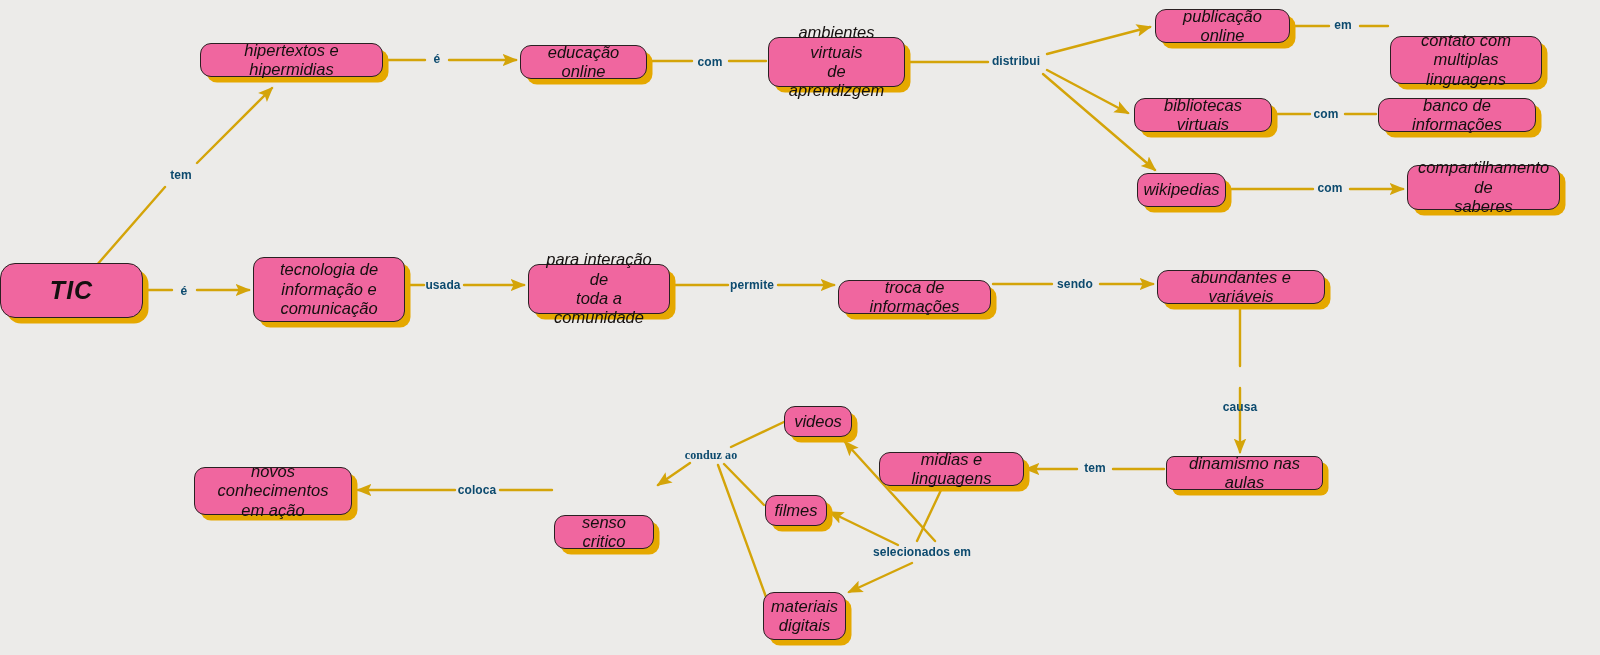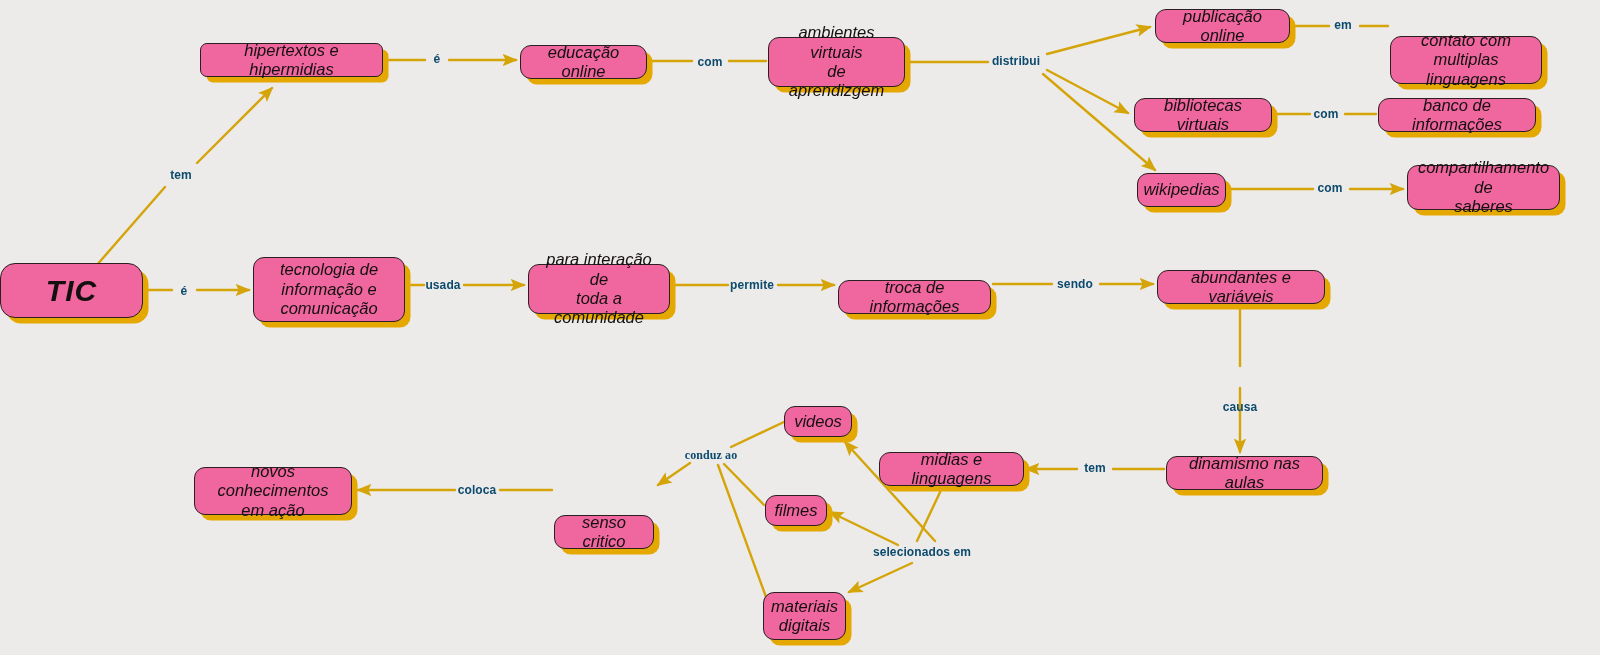--- a/index.html
+++ b/index.html
@@ -32,21 +32,21 @@
     display:flex;
     align-items:center;
     justify-content:center;
     text-align:center;
     padding:4px 10px;
     white-space:pre-line;
   }
   .node.root{
     font-style:italic;
     font-weight:bold;
-    font-size:30px;
+    font-size:25px;
     letter-spacing:1px;
     border-radius:15px;
   }
   .linklabel{
     position:absolute;
     font-size:12px;
     font-weight:bold;
     color:#0c4a6e;
     font-style:normal;
     white-space:nowrap;
@@ -102,40 +102,40 @@
         <path d="M 764,505 L 724,464" stroke="#d4a409" stroke-width="2.4" fill="none" stroke-linecap="round"></path>
         <path d="M 766,597 L 718,465" stroke="#d4a409" stroke-width="2.4" fill="none" stroke-linecap="round"></path>
         <path d="M 690,463 L 658,485" stroke="#d4a409" stroke-width="2.4" fill="none" stroke-linecap="round" marker-end="url(#arrowhead)"></path>
         <path d="M 552,490 L 500,490" stroke="#d4a409" stroke-width="2.4" fill="none" stroke-linecap="round"></path>
         <path d="M 455,490 L 358,490" stroke="#d4a409" stroke-width="2.4" fill="none" stroke-linecap="round" marker-end="url(#arrowhead)"></path>
       </g>
   </svg>
 
   <div id="nodes-layer">
       <div class="node root" style="left: 0px; top: 263px; width: 143px; height: 55px;">TIC</div>
-      <div class="node" style="left: 200px; top: 43px; width: 183px; height: 34px; border-radius: 7px;">hipertextos e hipermidias</div>
+      <div class="node" style="left: 200px; top: 43px; width: 183px; height: 34px;">hipertextos e hipermidias</div>
       <div class="node" style="left: 520px; top: 45px; width: 127px; height: 34px;">educação online</div>
       <div class="node" style="left: 768px; top: 37px; width: 137px; height: 50px;">ambientes virtuais
 de aprendizgem</div>
       <div class="node" style="left: 1155px; top: 9px; width: 135px; height: 34px;">publicação online</div>
       <div class="node" style="left: 1390px; top: 0px; width: 152px; height: 48px; margin-top: 36px;">contato com
 multiplas linguagens</div>
       <div class="node" style="left: 1134px; top: 98px; width: 138px; height: 34px;">bibliotecas virtuais</div>
       <div class="node" style="left: 1378px; top: 98px; width: 158px; height: 34px;">banco de informações</div>
       <div class="node" style="left: 1137px; top: 173px; width: 89px; height: 34px;">wikipedias</div>
       <div class="node" style="left: 1407px; top: 165px; width: 153px; height: 45px;">compartilhamento de
 saberes</div>
       <div class="node" style="left: 253px; top: 257px; width: 152px; height: 65px;">tecnologia de
 informação e
 comunicação</div>
       <div class="node" style="left: 528px; top: 264px; width: 142px; height: 50px;">para interação de
 toda a comunidade</div>
       <div class="node" style="left: 838px; top: 272px; width: 153px; height: 34px; margin-top: 8px;">troca de informações</div>
       <div class="node" style="left: 1157px; top: 270px; width: 168px; height: 34px;">abundantes e variáveis</div>
-      <div class="node" style="left: 1166px; top: 456px; width: 157px; height: 34px;">dinamismo nas aulas</div>
+      <div class="node" style="left: 1166px; top: 456px; width: 157px; height: 34px; border-radius: 8px;">dinamismo nas aulas</div>
       <div class="node" style="left: 879px; top: 452px; width: 145px; height: 34px;">midias e linguagens</div>
       <div class="node" style="left: 784px; top: 406px; width: 68px; height: 31px;">videos</div>
       <div class="node" style="left: 765px; top: 495px; width: 62px; height: 31px;">filmes</div>
       <div class="node" style="left: 763px; top: 592px; width: 83px; height: 48px;">materiais
 digitais</div>
       <div class="node" style="left: 554px; top: 475px; width: 100px; height: 34px; margin-top: 40px;">senso critico</div>
       <div class="node" style="left: 194px; top: 467px; width: 158px; height: 48px;">novos conhecimentos
 em ação</div>
     </div>
   <div id="labels-layer">

